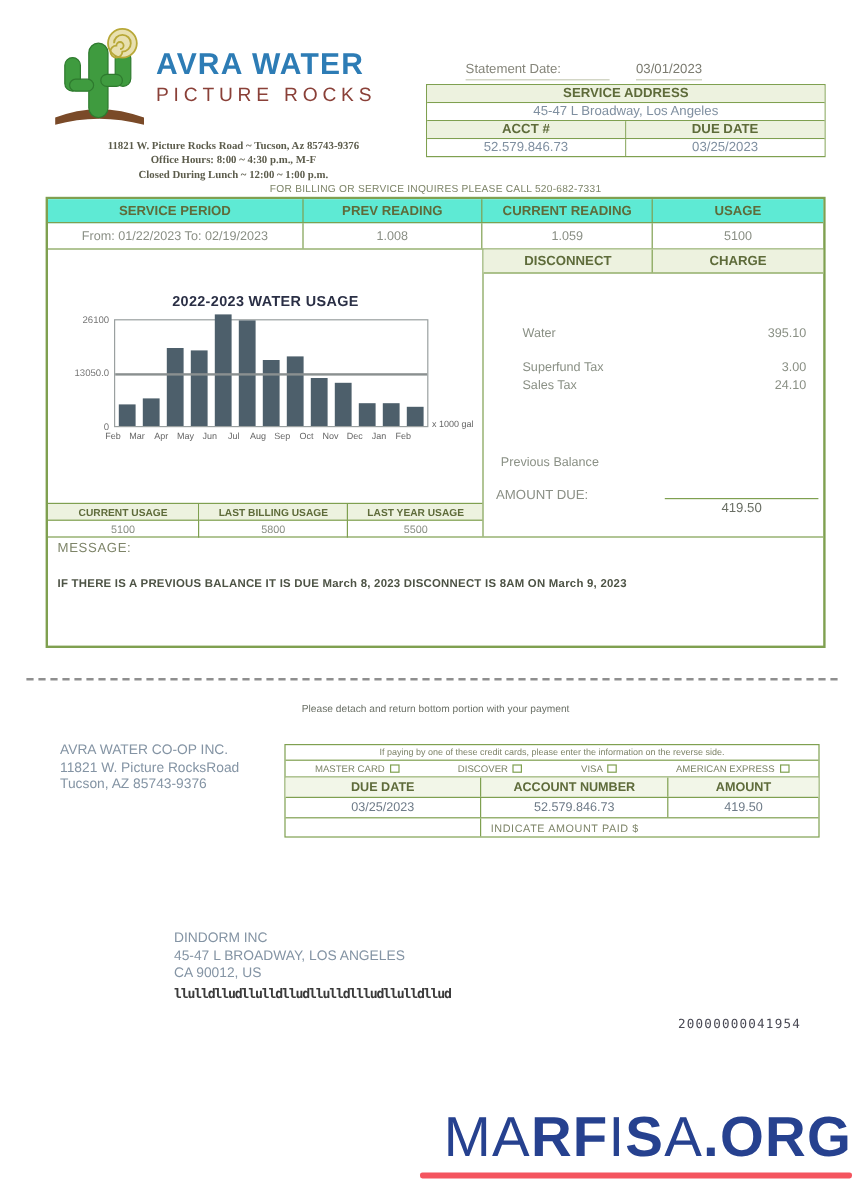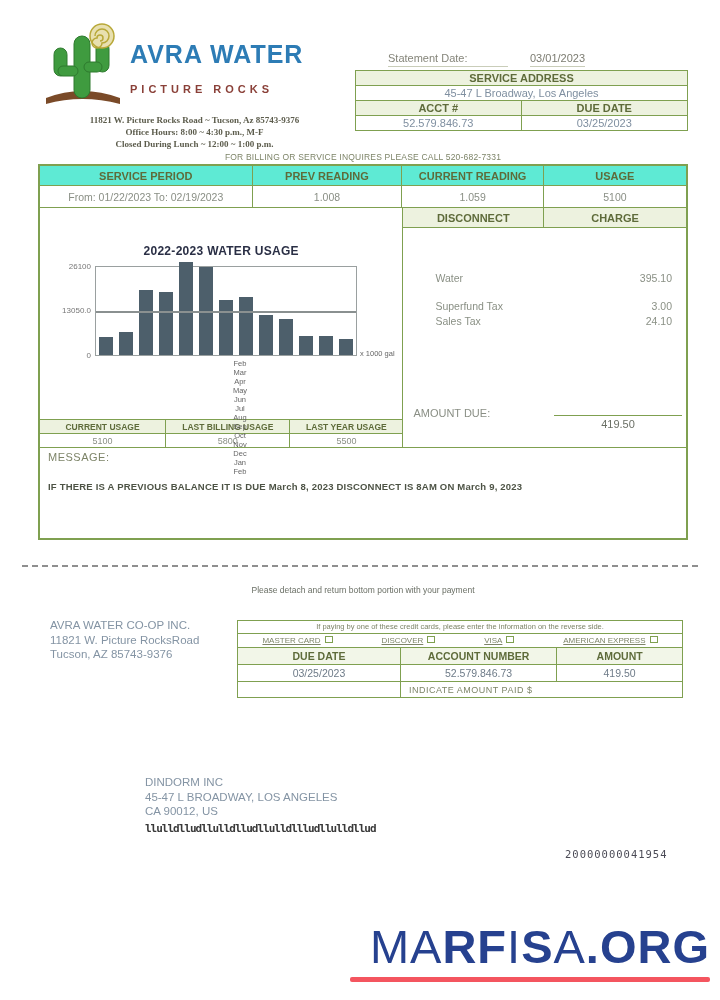--- a/index.html
+++ b/index.html
@@ -5,21 +5,21 @@
   * { margin:0; padding:0; box-sizing:border-box; }
   html,body { background:#fff; }
   body { font-family:"Liberation Sans", sans-serif; }
   .page { position:relative; width:720px; height:1000px; background:#fff; overflow:hidden; }
 
   
   .logo-wrap { position:absolute; left:42px; top:22px; width:305px; }
   .logo-row { display:flex; align-items:flex-start; }
   .brand-block { margin-left:8px; margin-top:18px; }
   .brand-name { font-size:25px; font-weight:700; color:#2d7cb5; letter-spacing:1px; }
-  .brand-sub { font-size:11px; font-weight:700; color:#8a4038; letter-spacing:4px; margin-top:14px; }
+  .brand-sub { font-size:16px; font-weight:400; color:#8a4038; letter-spacing:4px; margin-top:2px; }
   .hq-address { margin-top:2px; text-align:center; font-family:"Liberation Serif", serif;
                 font-size:9px; color:#5c5c4c; line-height:12px;font-weight:bold; }
 
   .stmt-row { position:absolute; left:388px; top:52px; width:300px; display:flex; font-size:11px; color:#85857a; }
   .stmt-label { width:120px; border-bottom:1px solid #c9cdb9; padding-bottom:2px;}
   .stmt-value { margin-left:22px; border-bottom:1px solid #c9cdb9; padding-bottom:2px; color:#7b7b70;}
 
   .svc-table { position:absolute; left:355px; top:70px; width:333px; border:1.5px solid #7fa050; }
   .svc-row { display:flex; border-bottom:1.5px solid #7fa050; }
   .svc-row:last-child { border-bottom:none; }
@@ -51,21 +51,21 @@
   .chart-title { text-align:center; margin-top:36px; font-size:12px; font-weight:700; color:#2a2f45; letter-spacing:.3px; }
   .plot-outer { position:relative; margin:8px 0 0 55px; width:262px; height:90px; }
   .plot { position:relative; width:100%; height:100%; border:1.5px solid #9aa0a0; display:flex;
           align-items:flex-end; justify-content:space-around; overflow:visible; background:#fff; }
   .midline { position:absolute; left:0; right:0; top:50%; height:1.5px; background:#8a9090; }
   .bar-slot { width:20px; height:100%; display:flex; align-items:flex-end; justify-content:center; overflow:visible; }
   .bar { width:14px; background:#4d5f6b; }
   .ytick { position:absolute; right:100%; padding-right:4px; font-size:8px; color:#777; white-space:nowrap; }
   .yt0 { top:-4px; } .yt1 { top:calc(50% - 5px); } .yt2 { bottom:-4px; }
   .unit-label { position:absolute; left:100%; bottom:-2px; padding-left:3px; font-size:7.5px; color:#666; white-space:nowrap; }
-  .xlabels { margin-left:69px; width:262px; display:flex; justify-content:space-around; margin-top:3px;flex-direction:column; }
+  .xlabels { margin-left:44px; width:262px; display:flex; justify-content:space-around; margin-top:3px; }
   .xlab { font-size:7.5px; color:#666; flex:1; text-align:center; }
 
   
   .sum-table { height:28px; border-top:1.5px solid #7fa050; }
   .srow { display:flex; height:14px; }
   .srow .scell { border-right:1.5px solid #7fa050; display:flex; align-items:center; justify-content:center; }
   .srow .scell:last-child { border-right:none; }
   .sc1 { width:34.8%; } .sc2 { width:34.3%; } .sc3 { width:30.9%; }
   .shdr { background:#edf2df; color:#5e6b3a; font-weight:700; font-size:8.5px; border-bottom:1.5px solid #7fa050;}
   .sval { color:#8a8f85; font-size:9px; }
@@ -94,21 +94,21 @@
   .dash-sep { position:absolute; left:22px; top:565px; width:676px; border-top:2.5px dashed #8f8f8f; }
   .detach-note { position:absolute; left:38px; top:585px; width:650px; text-align:center; font-size:8.5px; color:#6a6f65; }
 
   
   .payee { position:absolute; left:50px; top:618px; font-size:11.5px; color:#8494a4; line-height:14.5px; }
   .stub-table { position:absolute; left:237px; top:620px; width:446px; border:1.5px solid #7fa050; font-size:10px; }
   .stub-note { height:13px; border-bottom:1.5px solid #7fa050; text-align:center; font-size:7.5px;
                color:#7d8468; line-height:12px; }
   .cards-row { height:14px; border-bottom:1.5px solid #7fa050; display:flex; align-items:center;
                justify-content:space-around; font-size:8px; color:#7d8468; }
-  .card-opt { display:flex; align-items:flex-start; gap:4px;text-decoration:underline; }
+  .card-opt { display:flex; align-items:center; gap:4px; }
   .cbox { width:8px; height:7px; border:1.2px solid #7fa050; display:inline-block; }
   .stub-hrow { display:flex; height:17px; background:#f2f6e8; border-bottom:1.5px solid #7fa050; }
   .stub-vrow { display:flex; height:17px; border-bottom:1.5px solid #7fa050; }
   .stub-cell { display:flex; align-items:center; justify-content:center; border-right:1.5px solid #7fa050; }
   .stub-cell:last-child { border-right:none; }
   .stc1 { width:36.7%; } .stc2 { width:35.2%; } .stc3 { width:28.1%; }
   .stub-hrow .stub-cell { color:#5e6b3a; font-weight:700; font-size:10.5px; }
   .stub-vrow .stub-cell { color:#6e7b88; font-size:10.5px; }
   .paid-row { display:flex; height:15px; }
   .paid-spacer { width:36.7%; border-right:1.5px solid #7fa050; }
@@ -290,20 +290,21 @@
             <span>395.10</span>
           </div>
           <div class="charge-line gap14">
             <span>Superfund Tax</span>
             <span>3.00</span>
           </div>
           <div class="charge-line">
             <span>Sales Tax</span>
             <span>24.10</span>
           </div>
+          <div class="prev-balance">Previous Balance</div>
         </div>
         <div class="amount-due-zone">
           <span class="ad-label">AMOUNT DUE:</span>
           <span class="ad-box">419.50</span>
         </div>
       </div>
     </div>
 
     <div class="mrow" style="border-bottom:none; border-top:1.5px solid #7fa050;">
       <div class="msg-box w100">

